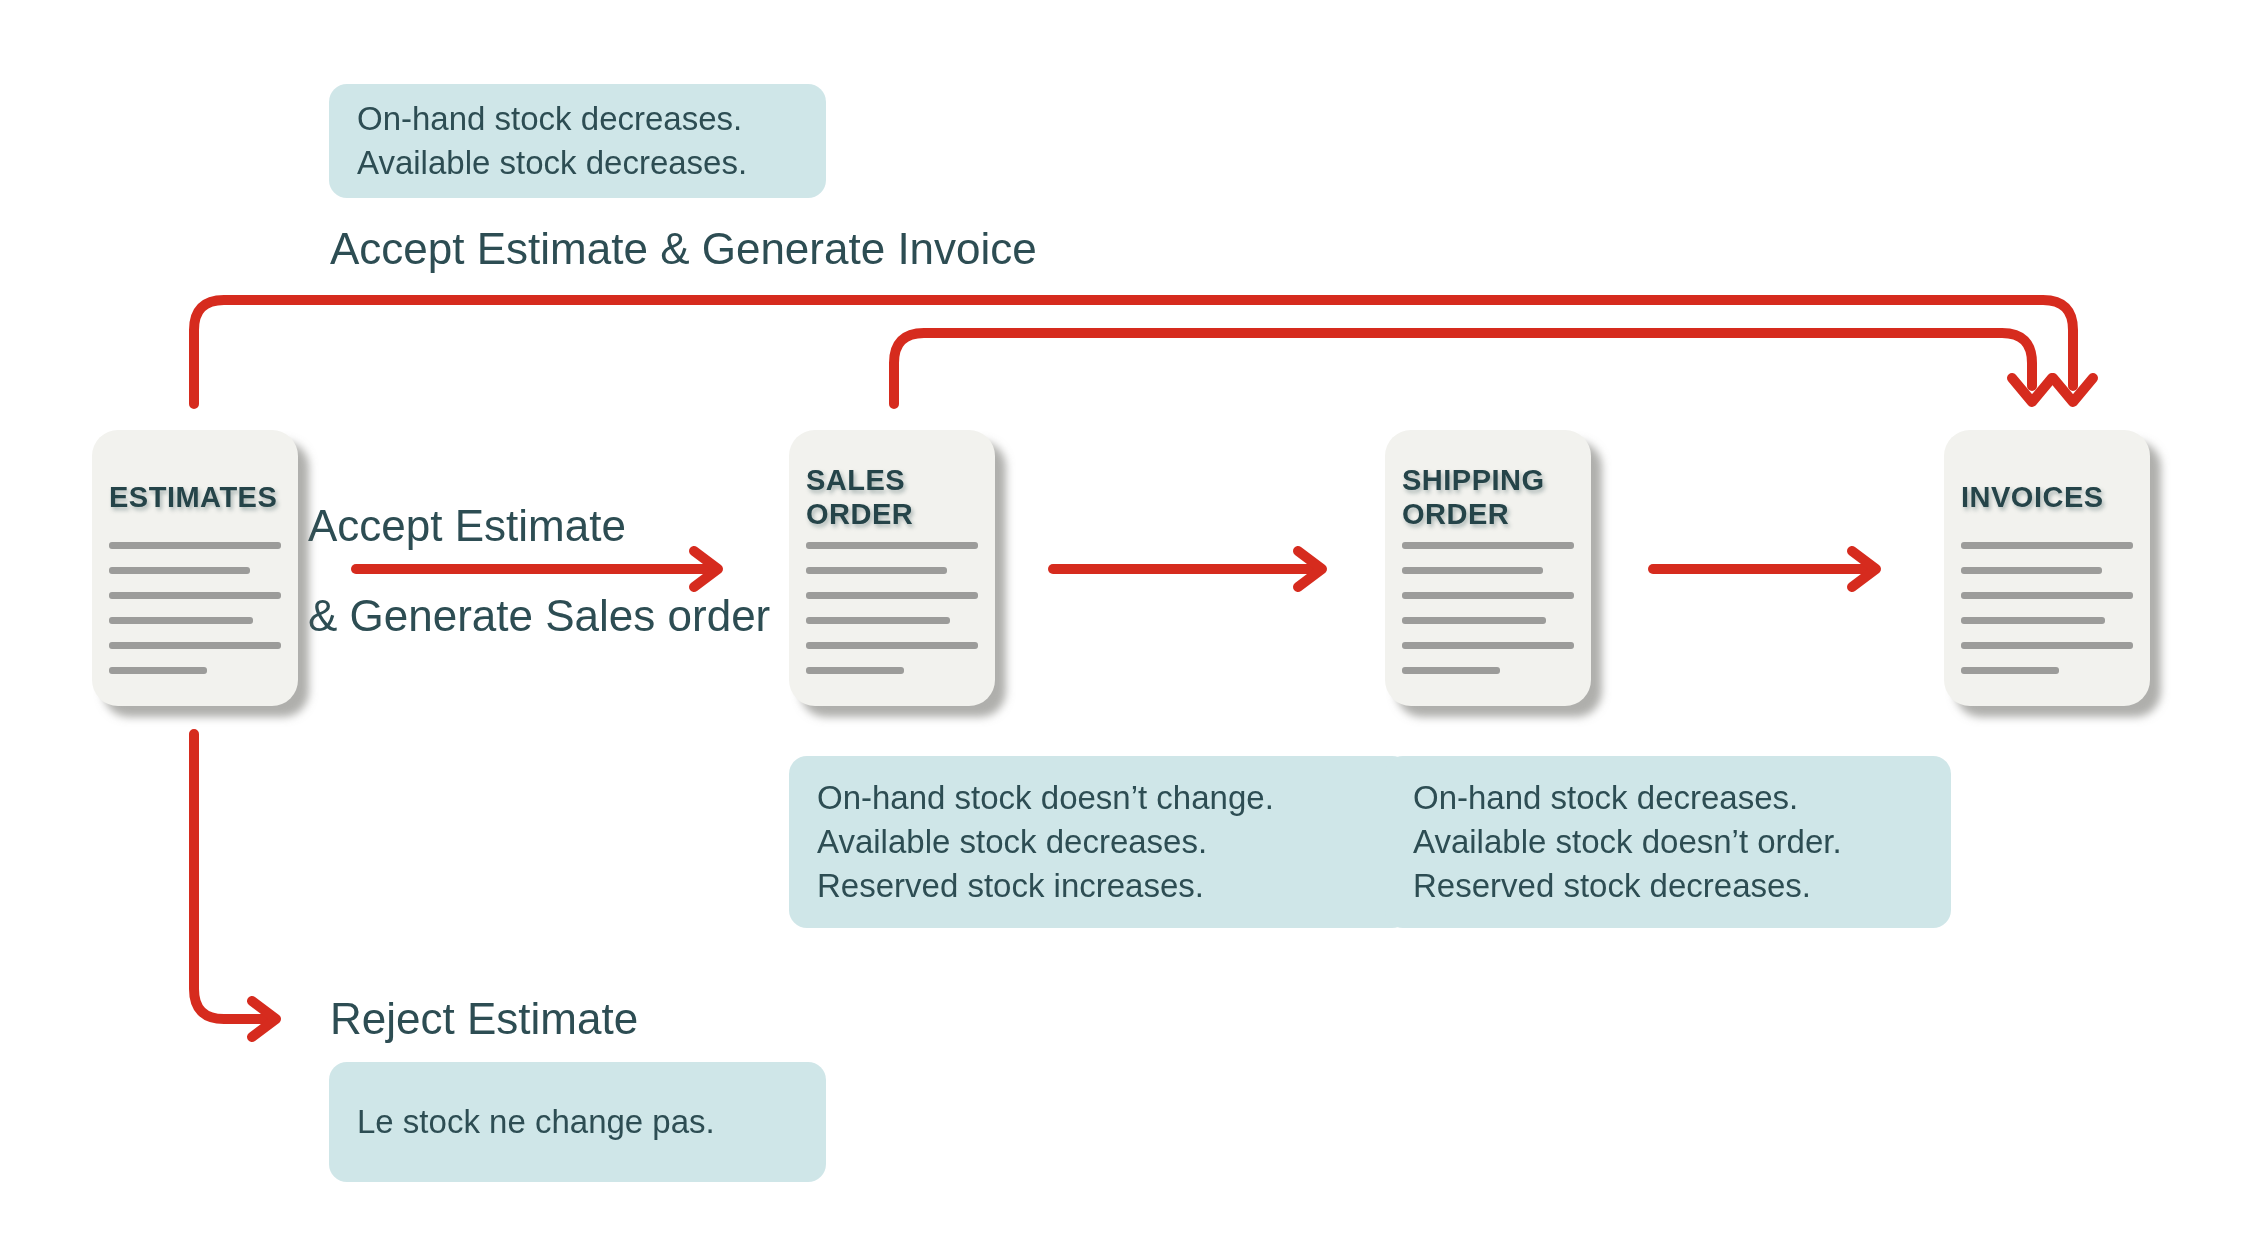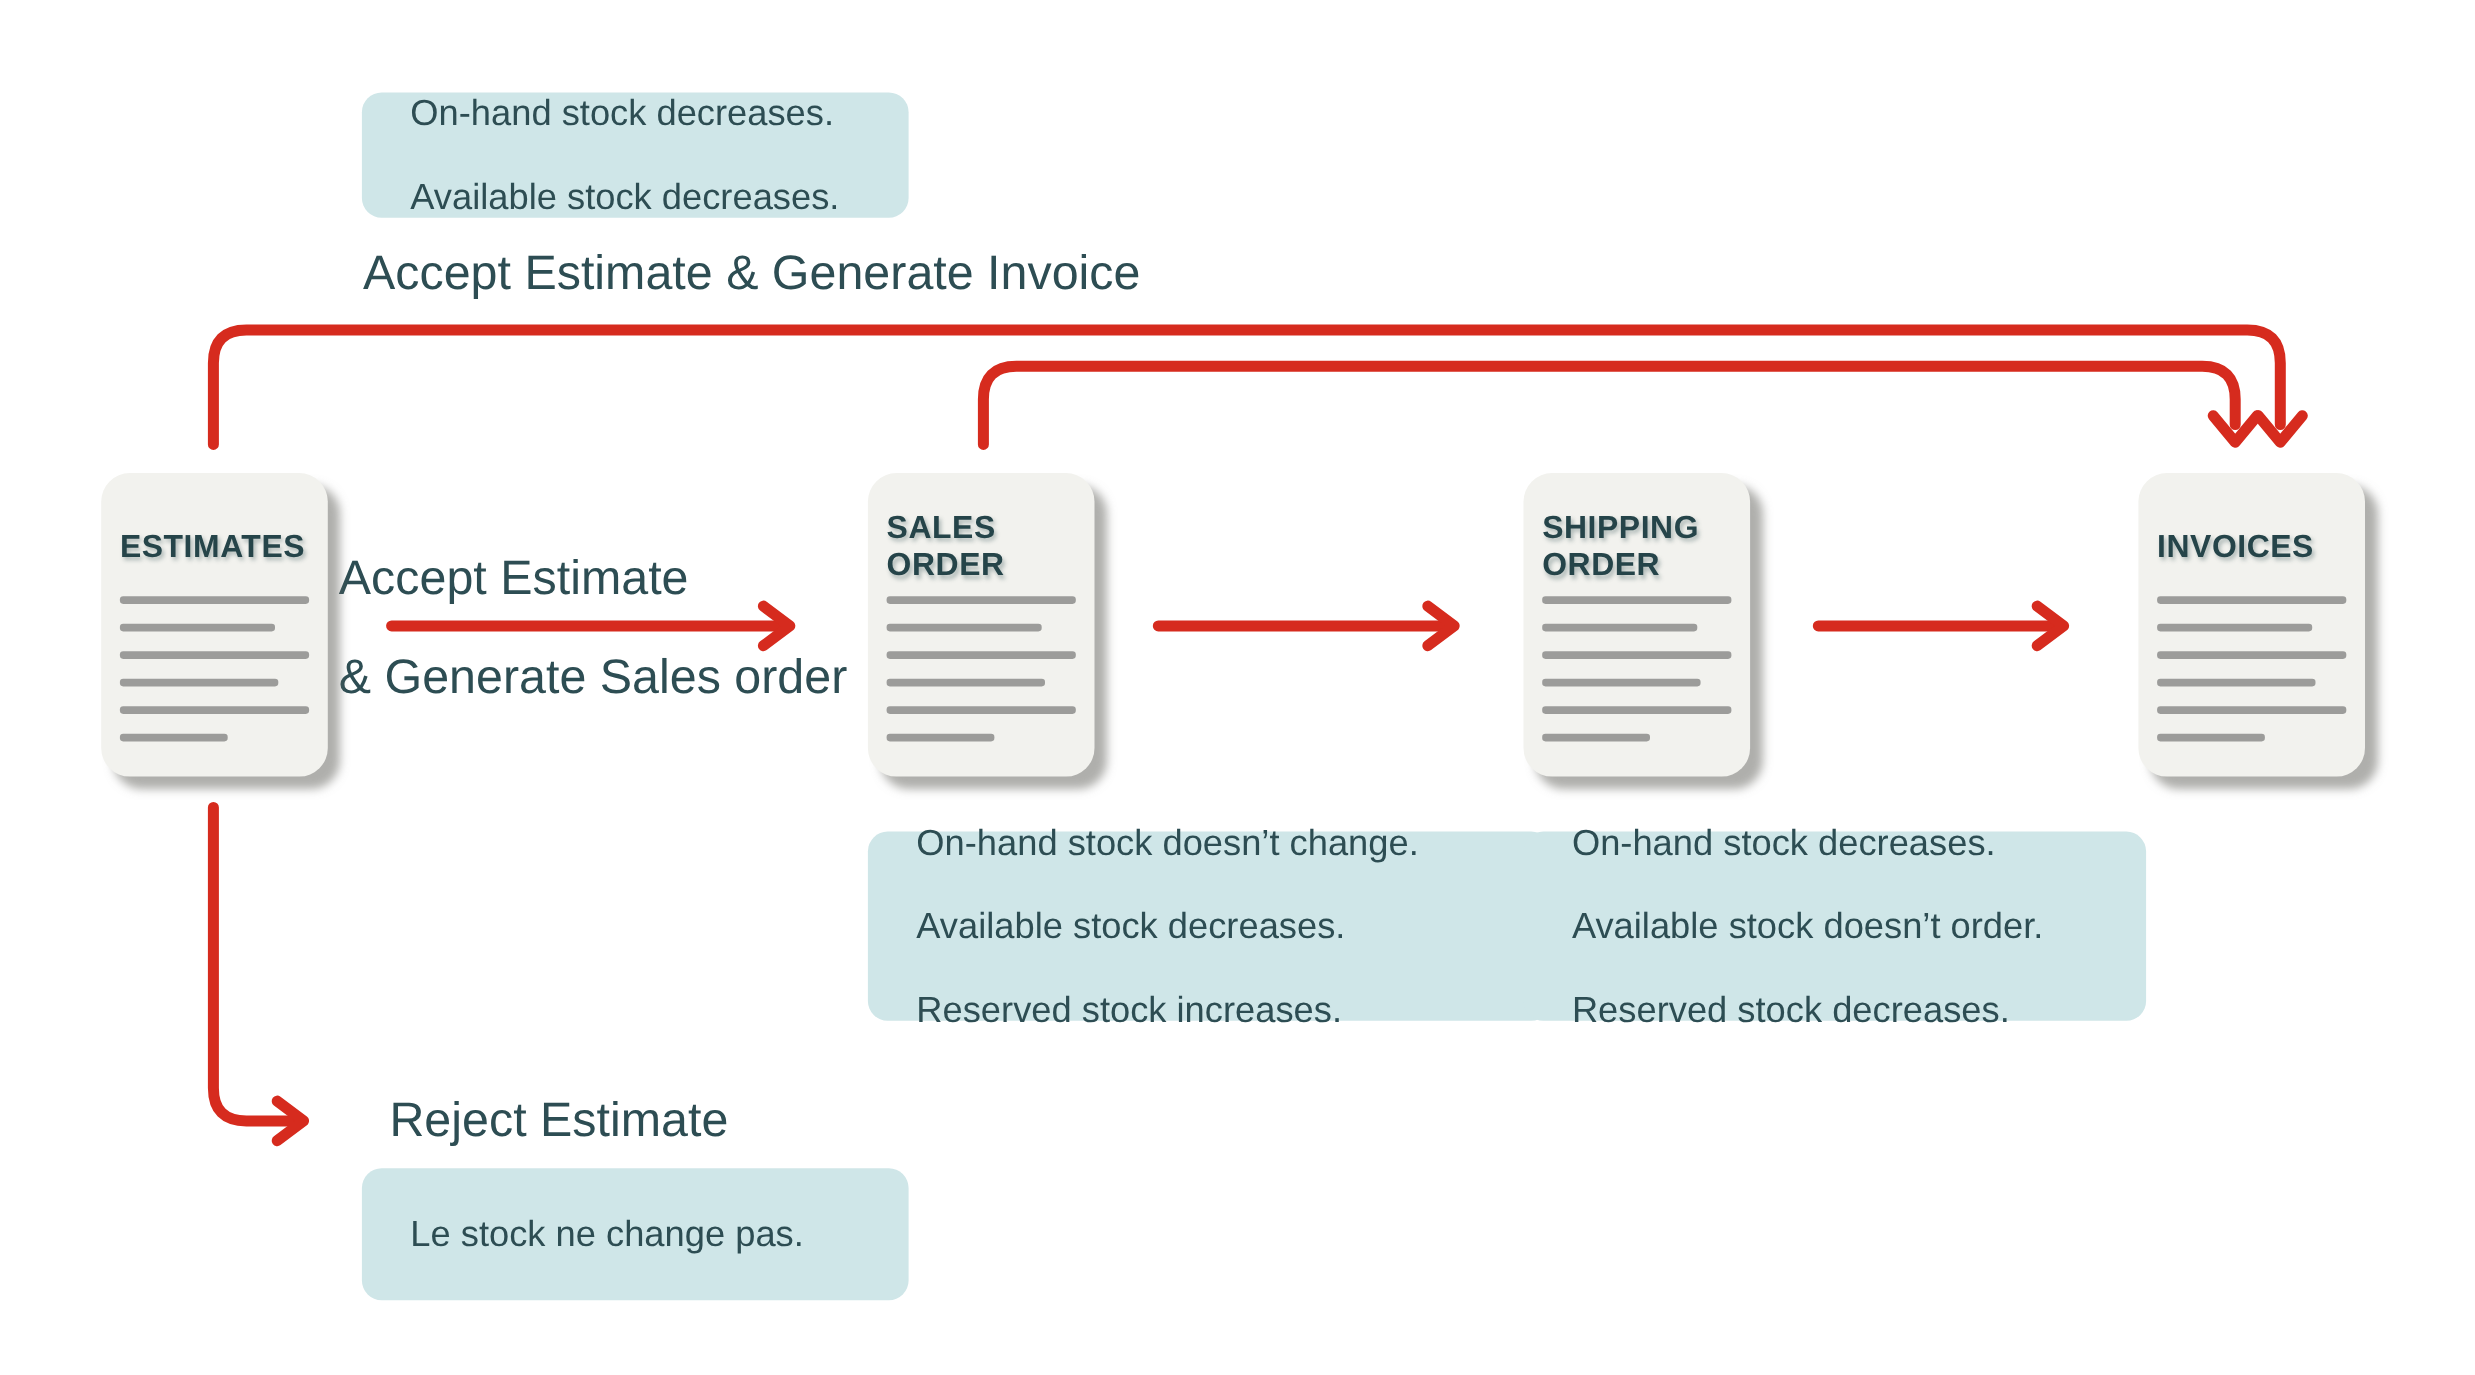--- a/index.html
+++ b/index.html
@@ -40,33 +40,33 @@
   .doc-line.w5{width:100%;}
   .doc-line.w6{width:57%;}
   
   .note{
     position:absolute;box-sizing:border-box;
     background:#cfe6e8;border-radius:18px;
     color:#2d4d53;font-size:33px;line-height:44px;
     display:flex;flex-direction:column;justify-content:center;
     padding:0 28px;
   }
-  .note p{margin:16px;}
+  .note p{margin:0;}
   #note-accept-invoice{left:329px;top:84px;width:497px;height:114px;}
   #note-sales-order{left:789px;top:756px;width:621px;height:172px;}
   #note-shipping-order{left:1385px;top:756px;width:566px;height:172px;}
   #note-reject{left:329px;top:1062px;width:497px;height:120px;}
   
   .flow-label{
     position:absolute;color:#2d4d53;
     font-size:44px;line-height:45px;white-space:pre-line;
   }
   #label-accept-invoice{left:330px;top:226px;}
   #label-accept-sales{left:308px;top:458px;}
-  #label-reject{left:330px;top:996px;margin-left:24px;}
+  #label-reject{left:330px;top:996px;}
 </style>
 </head>
 <body>
 
 <div id="canvas">
 
   <svg id="arrow-layer" viewBox="0 0 2250 1250" xmlns="http://www.w3.org/2000/svg">
 
     <path class="arrow" d="M194 404 L194 330 Q194 300 224 300 L2043 300 Q2073 300 2073 330 L2073 386"></path>
     <path class="arrow" d="M2053 378 L2073 402 L2093 378"></path>

